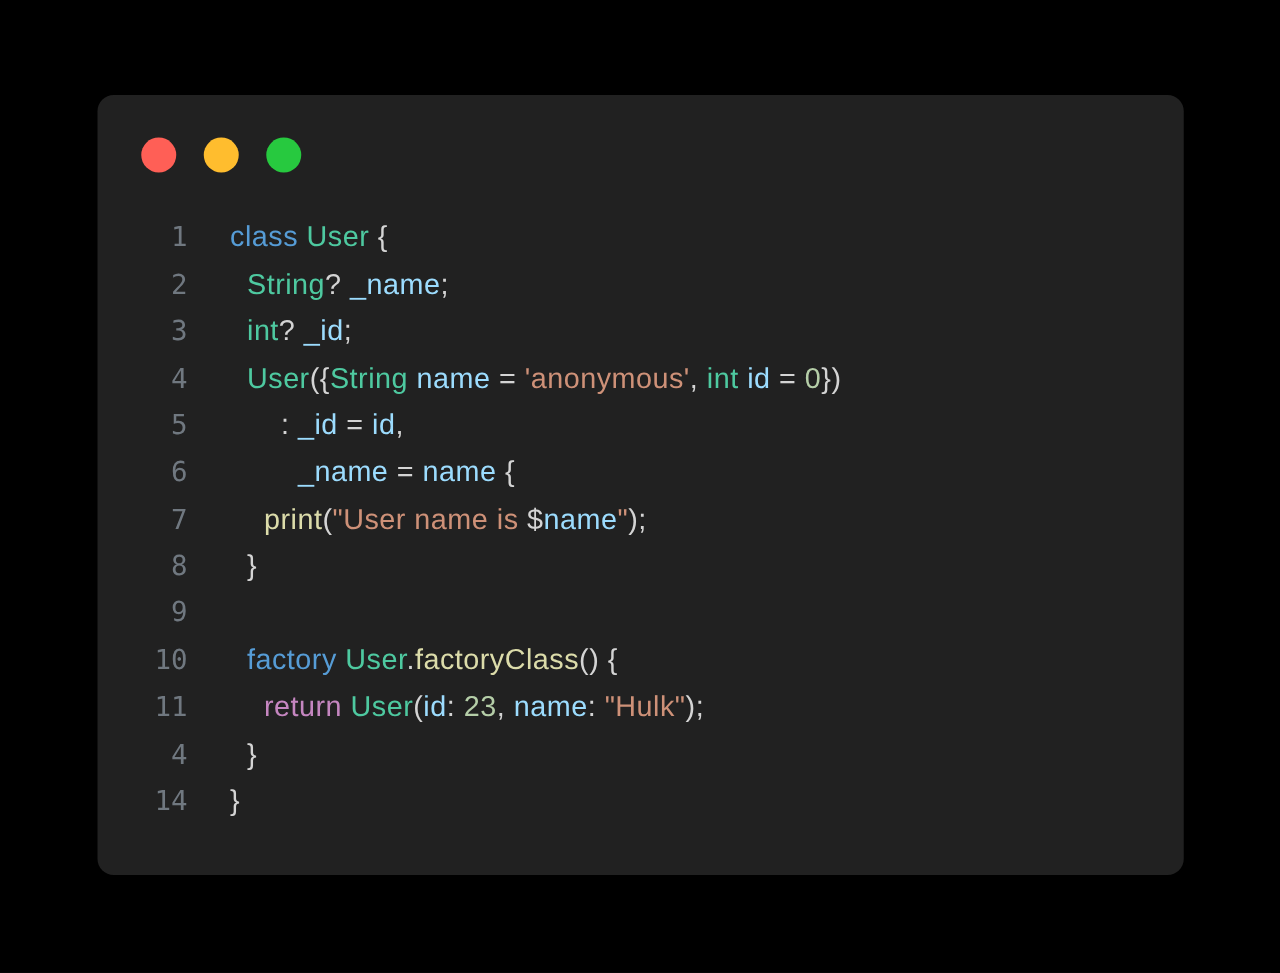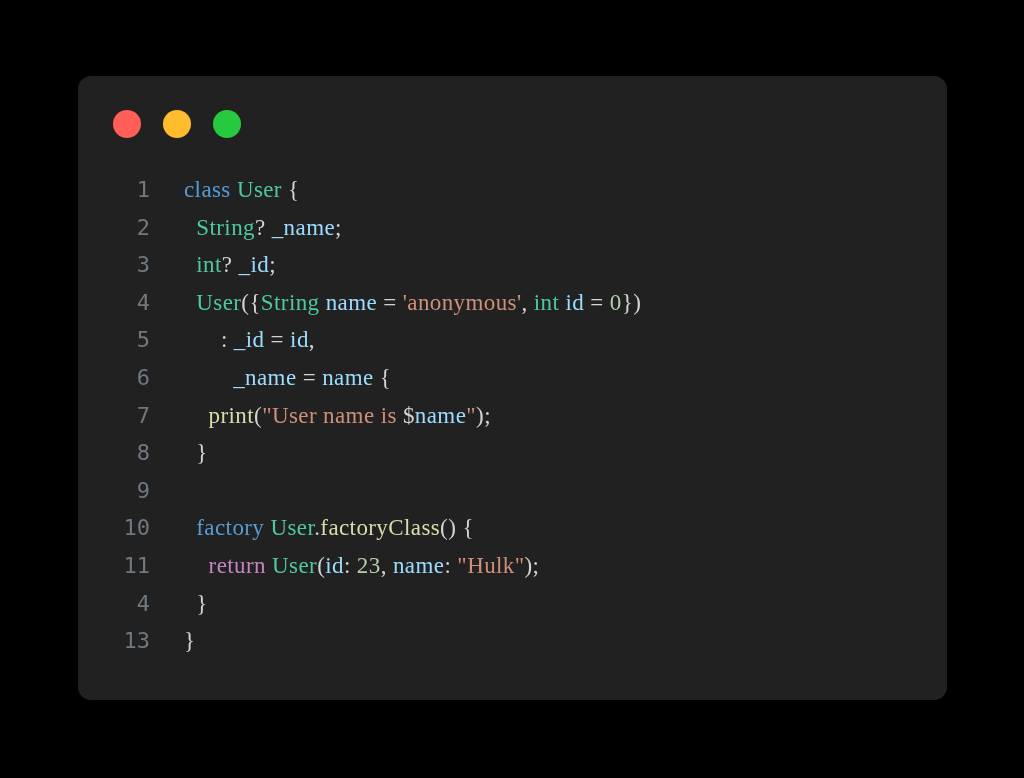--- a/index.html
+++ b/index.html
@@ -82,21 +82,21 @@
     color: #707880;
     font-size: 22px;
     font-family: "DejaVu Sans Mono", monospace;
     user-select: none;
   }
 
   .code-text {
     flex: 1 1 auto;
     padding-left: 34px;
     color: #d4d4d4;
-    font-family: Liberation Serif, serif;
+    font-family: Liberation Sans, sans-serif;
     letter-spacing: 0.4px;
   }
 
   
   .t-keyword   { color: #569cd6; }  
   .t-control   { color: #c586c0; }  
   .t-type      { color: #4ec9a0; }  
   .t-var       { color: #9cdcfe; }  
   .t-func      { color: #dcdcaa; }  
   .t-string    { color: #ce9178; }  
@@ -122,18 +122,18 @@
         <div class="code-line"><span class="gutter" style="color: rgb(112, 120, 128);">3</span><span class="code-text" style="color: rgb(212, 212, 212);"><span class="t-punct" style="color: rgb(212, 212, 212);">  </span><span class="t-type" style="color: rgb(78, 201, 160);">int</span><span class="t-punct" style="color: rgb(212, 212, 212);">? </span><span class="t-var" style="color: rgb(156, 220, 254);">_id</span><span class="t-punct" style="color: rgb(212, 212, 212);">;</span></span></div>
         <div class="code-line"><span class="gutter" style="color: rgb(112, 120, 128);">4</span><span class="code-text" style="color: rgb(212, 212, 212);"><span class="t-punct" style="color: rgb(212, 212, 212);">  </span><span class="t-type" style="color: rgb(78, 201, 160);">User</span><span class="t-punct" style="color: rgb(212, 212, 212);">({</span><span class="t-type" style="color: rgb(78, 201, 160);">String</span><span class="t-punct" style="color: rgb(212, 212, 212);"> </span><span class="t-var" style="color: rgb(156, 220, 254);">name</span><span class="t-punct" style="color: rgb(212, 212, 212);"> = </span><span class="t-string" style="color: rgb(206, 145, 120);">'anonymous'</span><span class="t-punct" style="color: rgb(212, 212, 212);">, </span><span class="t-type" style="color: rgb(78, 201, 160);">int</span><span class="t-punct" style="color: rgb(212, 212, 212);"> </span><span class="t-var" style="color: rgb(156, 220, 254);">id</span><span class="t-punct" style="color: rgb(212, 212, 212);"> = </span><span class="t-number" style="color: rgb(181, 206, 168);">0</span><span class="t-punct" style="color: rgb(212, 212, 212);">})</span></span></div>
         <div class="code-line"><span class="gutter" style="color: rgb(112, 120, 128);">5</span><span class="code-text" style="color: rgb(212, 212, 212);"><span class="t-punct" style="color: rgb(212, 212, 212);">      : </span><span class="t-var" style="color: rgb(156, 220, 254);">_id</span><span class="t-punct" style="color: rgb(212, 212, 212);"> = </span><span class="t-var" style="color: rgb(156, 220, 254);">id</span><span class="t-punct" style="color: rgb(212, 212, 212);">,</span></span></div>
         <div class="code-line"><span class="gutter" style="color: rgb(112, 120, 128);">6</span><span class="code-text" style="color: rgb(212, 212, 212);"><span class="t-punct" style="color: rgb(212, 212, 212);">        </span><span class="t-var" style="color: rgb(156, 220, 254);">_name</span><span class="t-punct" style="color: rgb(212, 212, 212);"> = </span><span class="t-var" style="color: rgb(156, 220, 254);">name</span><span class="t-punct" style="color: rgb(212, 212, 212);"> {</span></span></div>
         <div class="code-line"><span class="gutter" style="color: rgb(112, 120, 128);">7</span><span class="code-text" style="color: rgb(212, 212, 212);"><span class="t-punct" style="color: rgb(212, 212, 212);">    </span><span class="t-func" style="color: rgb(220, 220, 170);">print</span><span class="t-punct" style="color: rgb(212, 212, 212);">(</span><span class="t-string" style="color: rgb(206, 145, 120);">"User name is </span><span class="t-punct" style="color: rgb(212, 212, 212);">$</span><span class="t-var" style="color: rgb(156, 220, 254);">name</span><span class="t-string" style="color: rgb(206, 145, 120);">"</span><span class="t-punct" style="color: rgb(212, 212, 212);">);</span></span></div>
         <div class="code-line"><span class="gutter" style="color: rgb(112, 120, 128);">8</span><span class="code-text" style="color: rgb(212, 212, 212);"><span class="t-punct" style="color: rgb(212, 212, 212);">  }</span></span></div>
         <div class="code-line"><span class="gutter" style="color: rgb(112, 120, 128);">9</span><span class="code-text" style="color: rgb(212, 212, 212);"><span class="t-punct" style="color: rgb(212, 212, 212);"></span></span></div>
         <div class="code-line"><span class="gutter" style="color: rgb(112, 120, 128);">10</span><span class="code-text" style="color: rgb(212, 212, 212);"><span class="t-punct" style="color: rgb(212, 212, 212);">  </span><span class="t-keyword" style="color: rgb(86, 156, 214);">factory</span><span class="t-punct" style="color: rgb(212, 212, 212);"> </span><span class="t-type" style="color: rgb(78, 201, 160);">User</span><span class="t-punct" style="color: rgb(212, 212, 212);">.</span><span class="t-func" style="color: rgb(220, 220, 170);">factoryClass</span><span class="t-punct" style="color: rgb(212, 212, 212);">() {</span></span></div>
         <div class="code-line"><span class="gutter" style="color: rgb(112, 120, 128);">11</span><span class="code-text" style="color: rgb(212, 212, 212);"><span class="t-punct" style="color: rgb(212, 212, 212);">    </span><span class="t-control" style="color: rgb(197, 134, 192);">return</span><span class="t-punct" style="color: rgb(212, 212, 212);"> </span><span class="t-type" style="color: rgb(78, 201, 160);">User</span><span class="t-punct" style="color: rgb(212, 212, 212);">(</span><span class="t-var" style="color: rgb(156, 220, 254);">id</span><span class="t-punct" style="color: rgb(212, 212, 212);">: </span><span class="t-number" style="color: rgb(181, 206, 168);">23</span><span class="t-punct" style="color: rgb(212, 212, 212);">, </span><span class="t-var" style="color: rgb(156, 220, 254);">name</span><span class="t-punct" style="color: rgb(212, 212, 212);">: </span><span class="t-string" style="color: rgb(206, 145, 120);">"Hulk"</span><span class="t-punct" style="color: rgb(212, 212, 212);">);</span></span></div>
         <div class="code-line"><span class="gutter" style="color: rgb(112, 120, 128);">4</span><span class="code-text" style="color: rgb(212, 212, 212);"><span class="t-punct" style="color: rgb(212, 212, 212);">  }</span></span></div>
-        <div class="code-line"><span class="gutter" style="color: rgb(112, 120, 128);">13</span><span class="code-text" style="color: rgb(212, 212, 212);"><span class="t-punct" style="color: rgb(212, 212, 212);">}</span></span></div>
+        <div class="code-line"><span class="gutter" style="color: rgb(112, 120, 128);">14</span><span class="code-text" style="color: rgb(212, 212, 212);"><span class="t-punct" style="color: rgb(212, 212, 212);">}</span></span></div>
       </div>
 
   </div>
 
 </div>
 
 </body></html>

